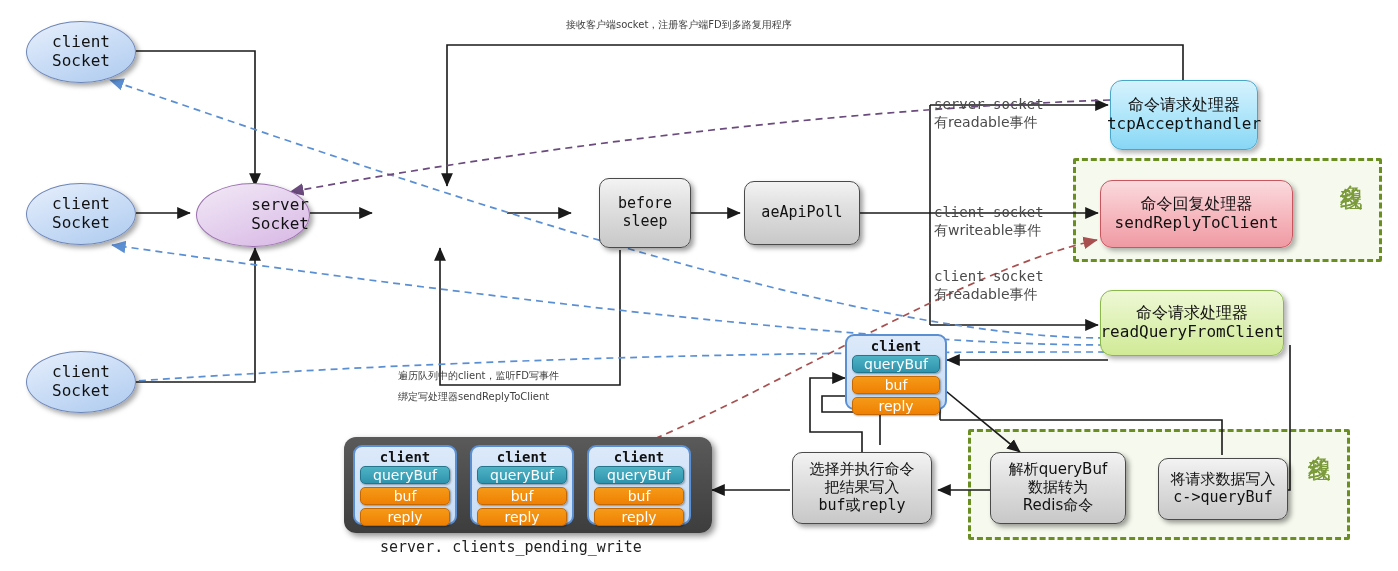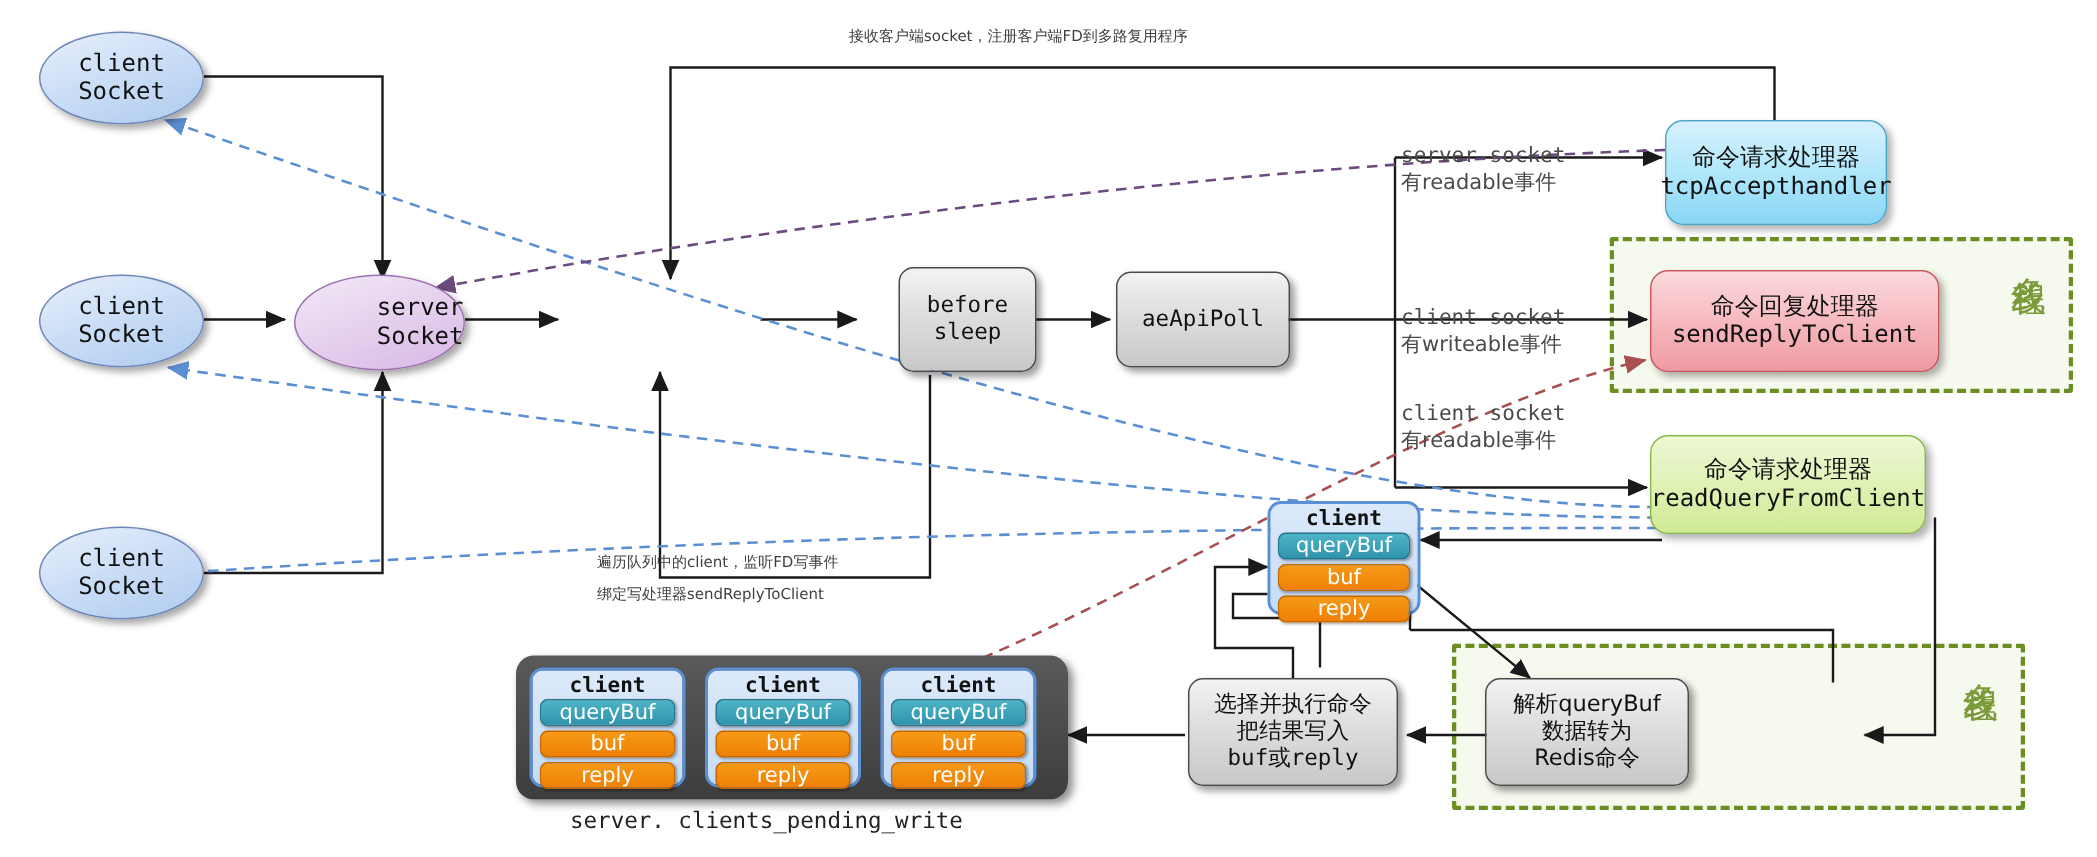--- a/index.html
+++ b/index.html
@@ -200,20 +200,24 @@
     <span class="cn">把结果写入</span>
     <span class="ln">buf或reply</span>
   </div>
 
   <div class="node grey" style="left:990px;top:452px;width:136px;height:72px;">
     <span class="cn">解析queryBuf</span>
     <span class="cn">数据转为</span>
     <span class="cn">Redis命令</span>
   </div>
 
+  <div class="node grey" style="left:1158px;top:458px;width:130px;height:62px;">
+    <span class="cn">将请求数据写入</span>
+    <span class="ln">c-&gt;queryBuf</span>
+  </div>
 
   <div class="cbox" style="left:845px;top:334px;width:102px;height:76px;">
     <span class="ctitle">client</span>
     <span class="field qb">queryBuf</span>
     <span class="field bf">buf</span>
     <span class="field bf">reply</span>
   </div>
 
   <div class="queue" style="left:344px;top:437px;width:368px;height:96px;"></div>
 

